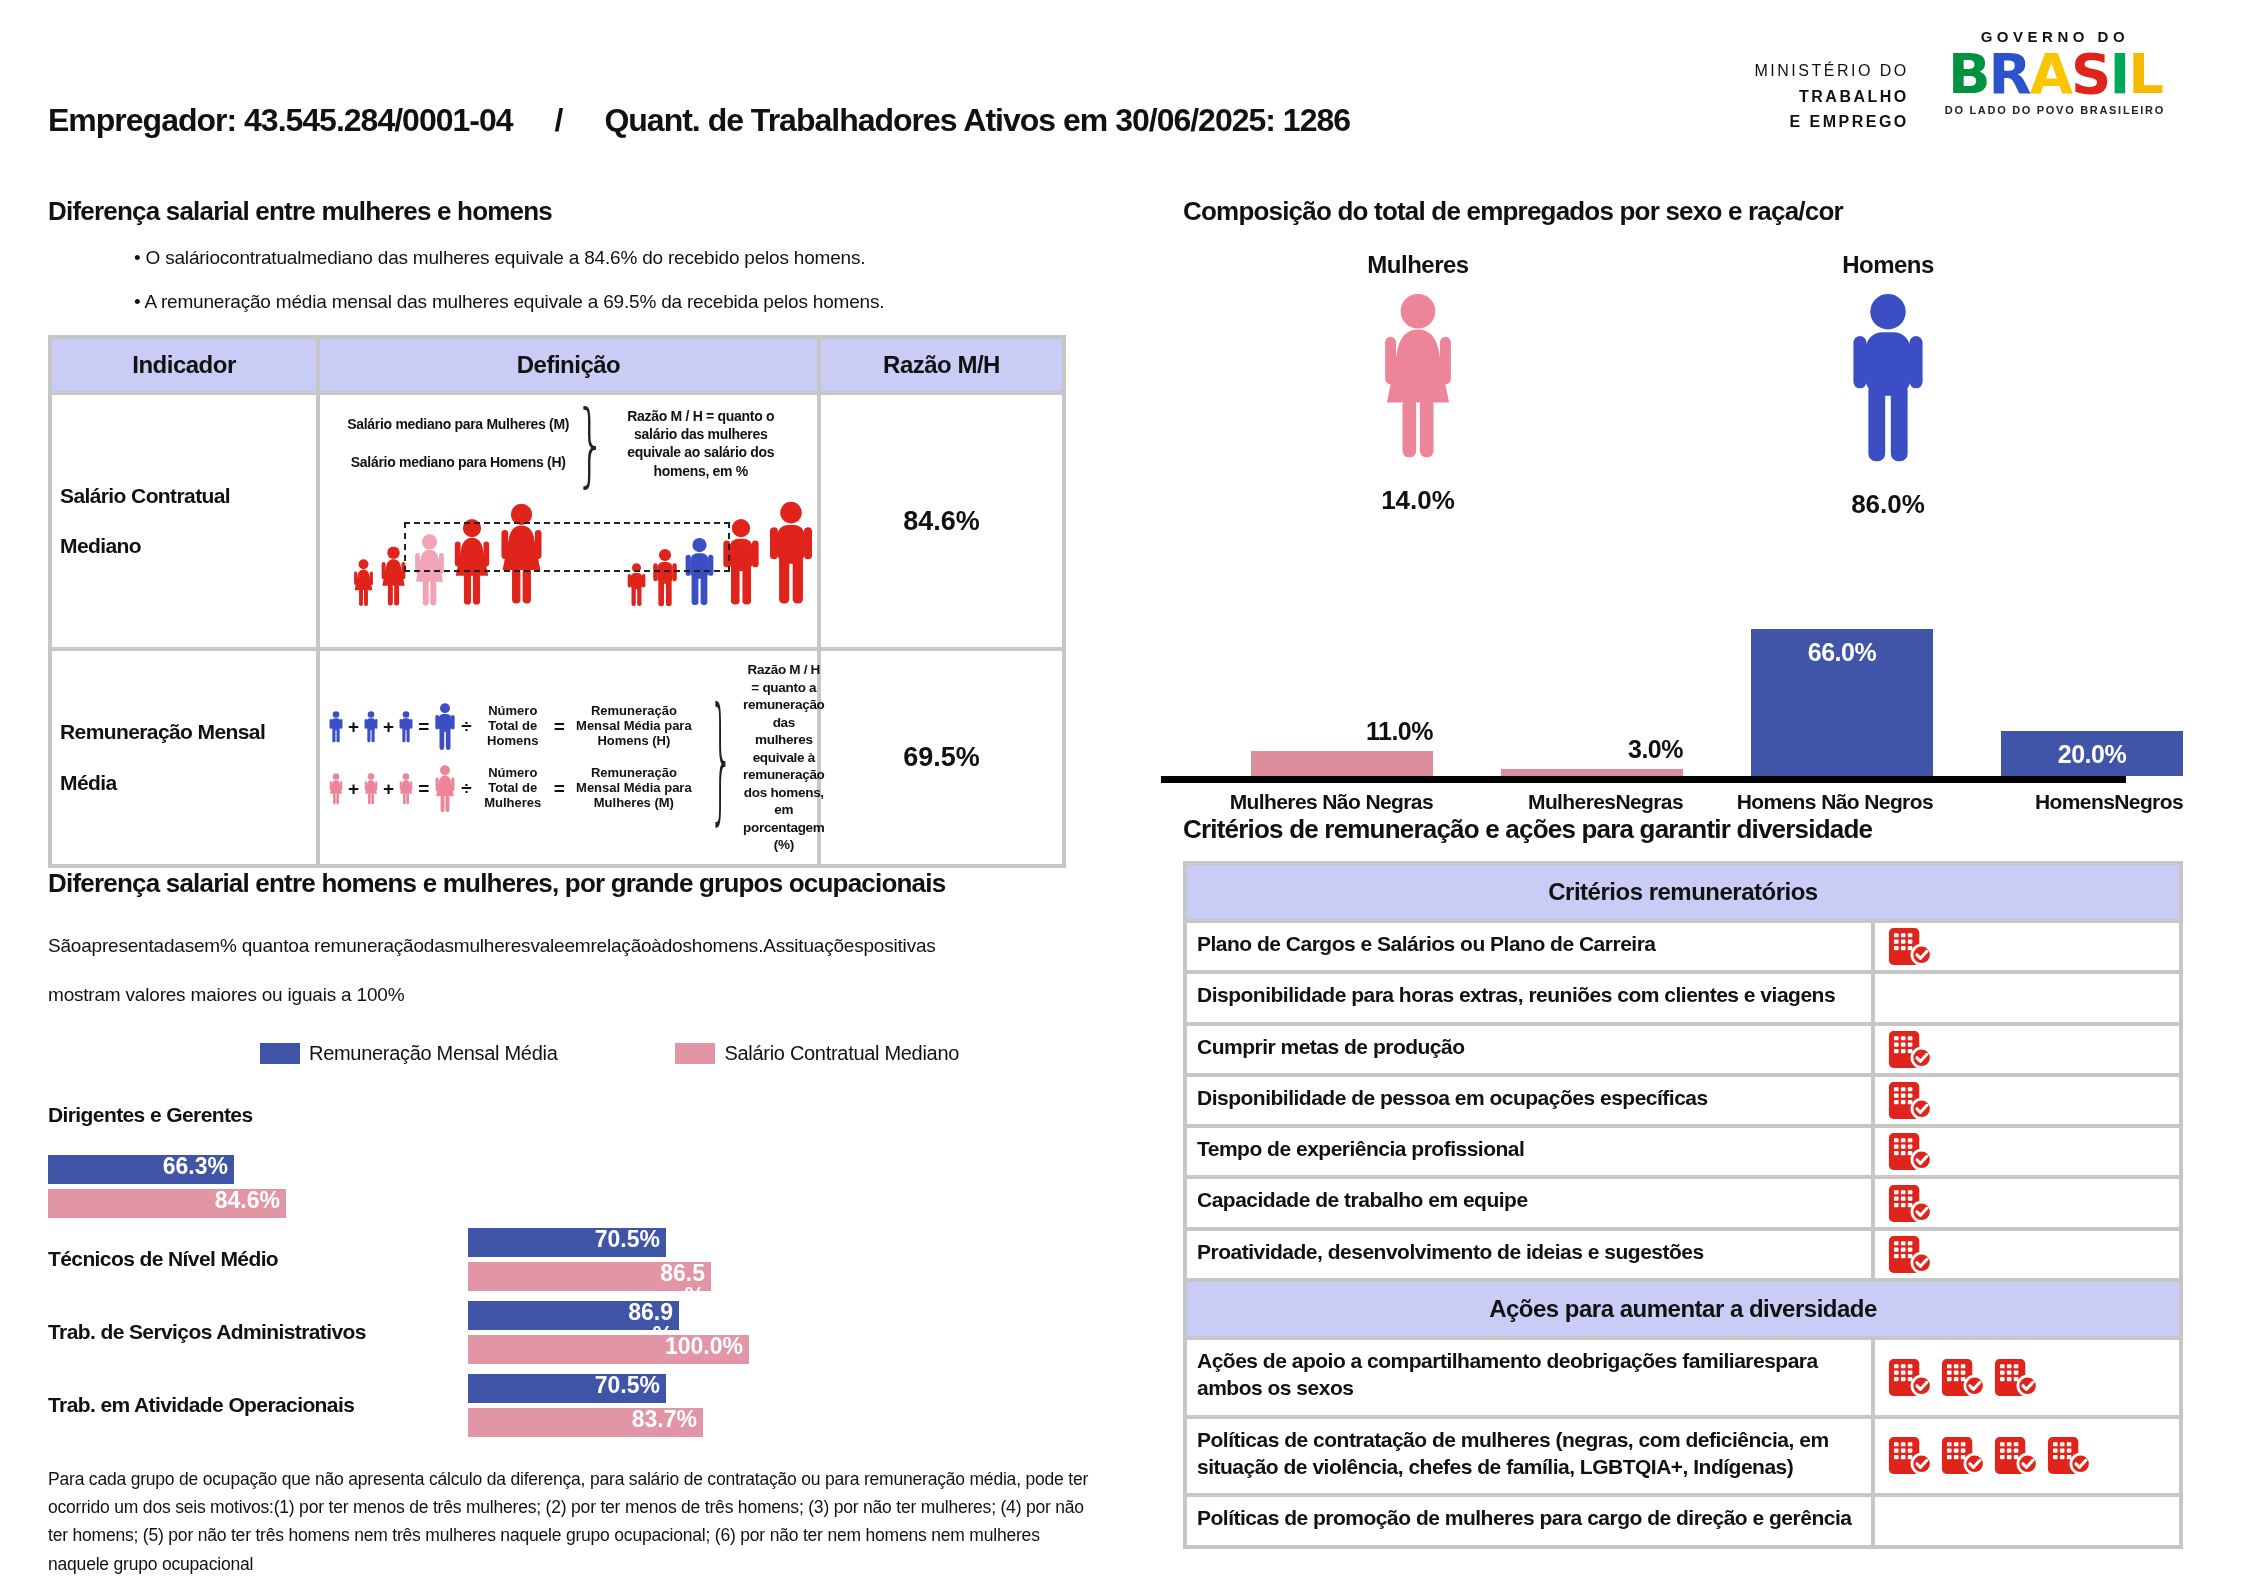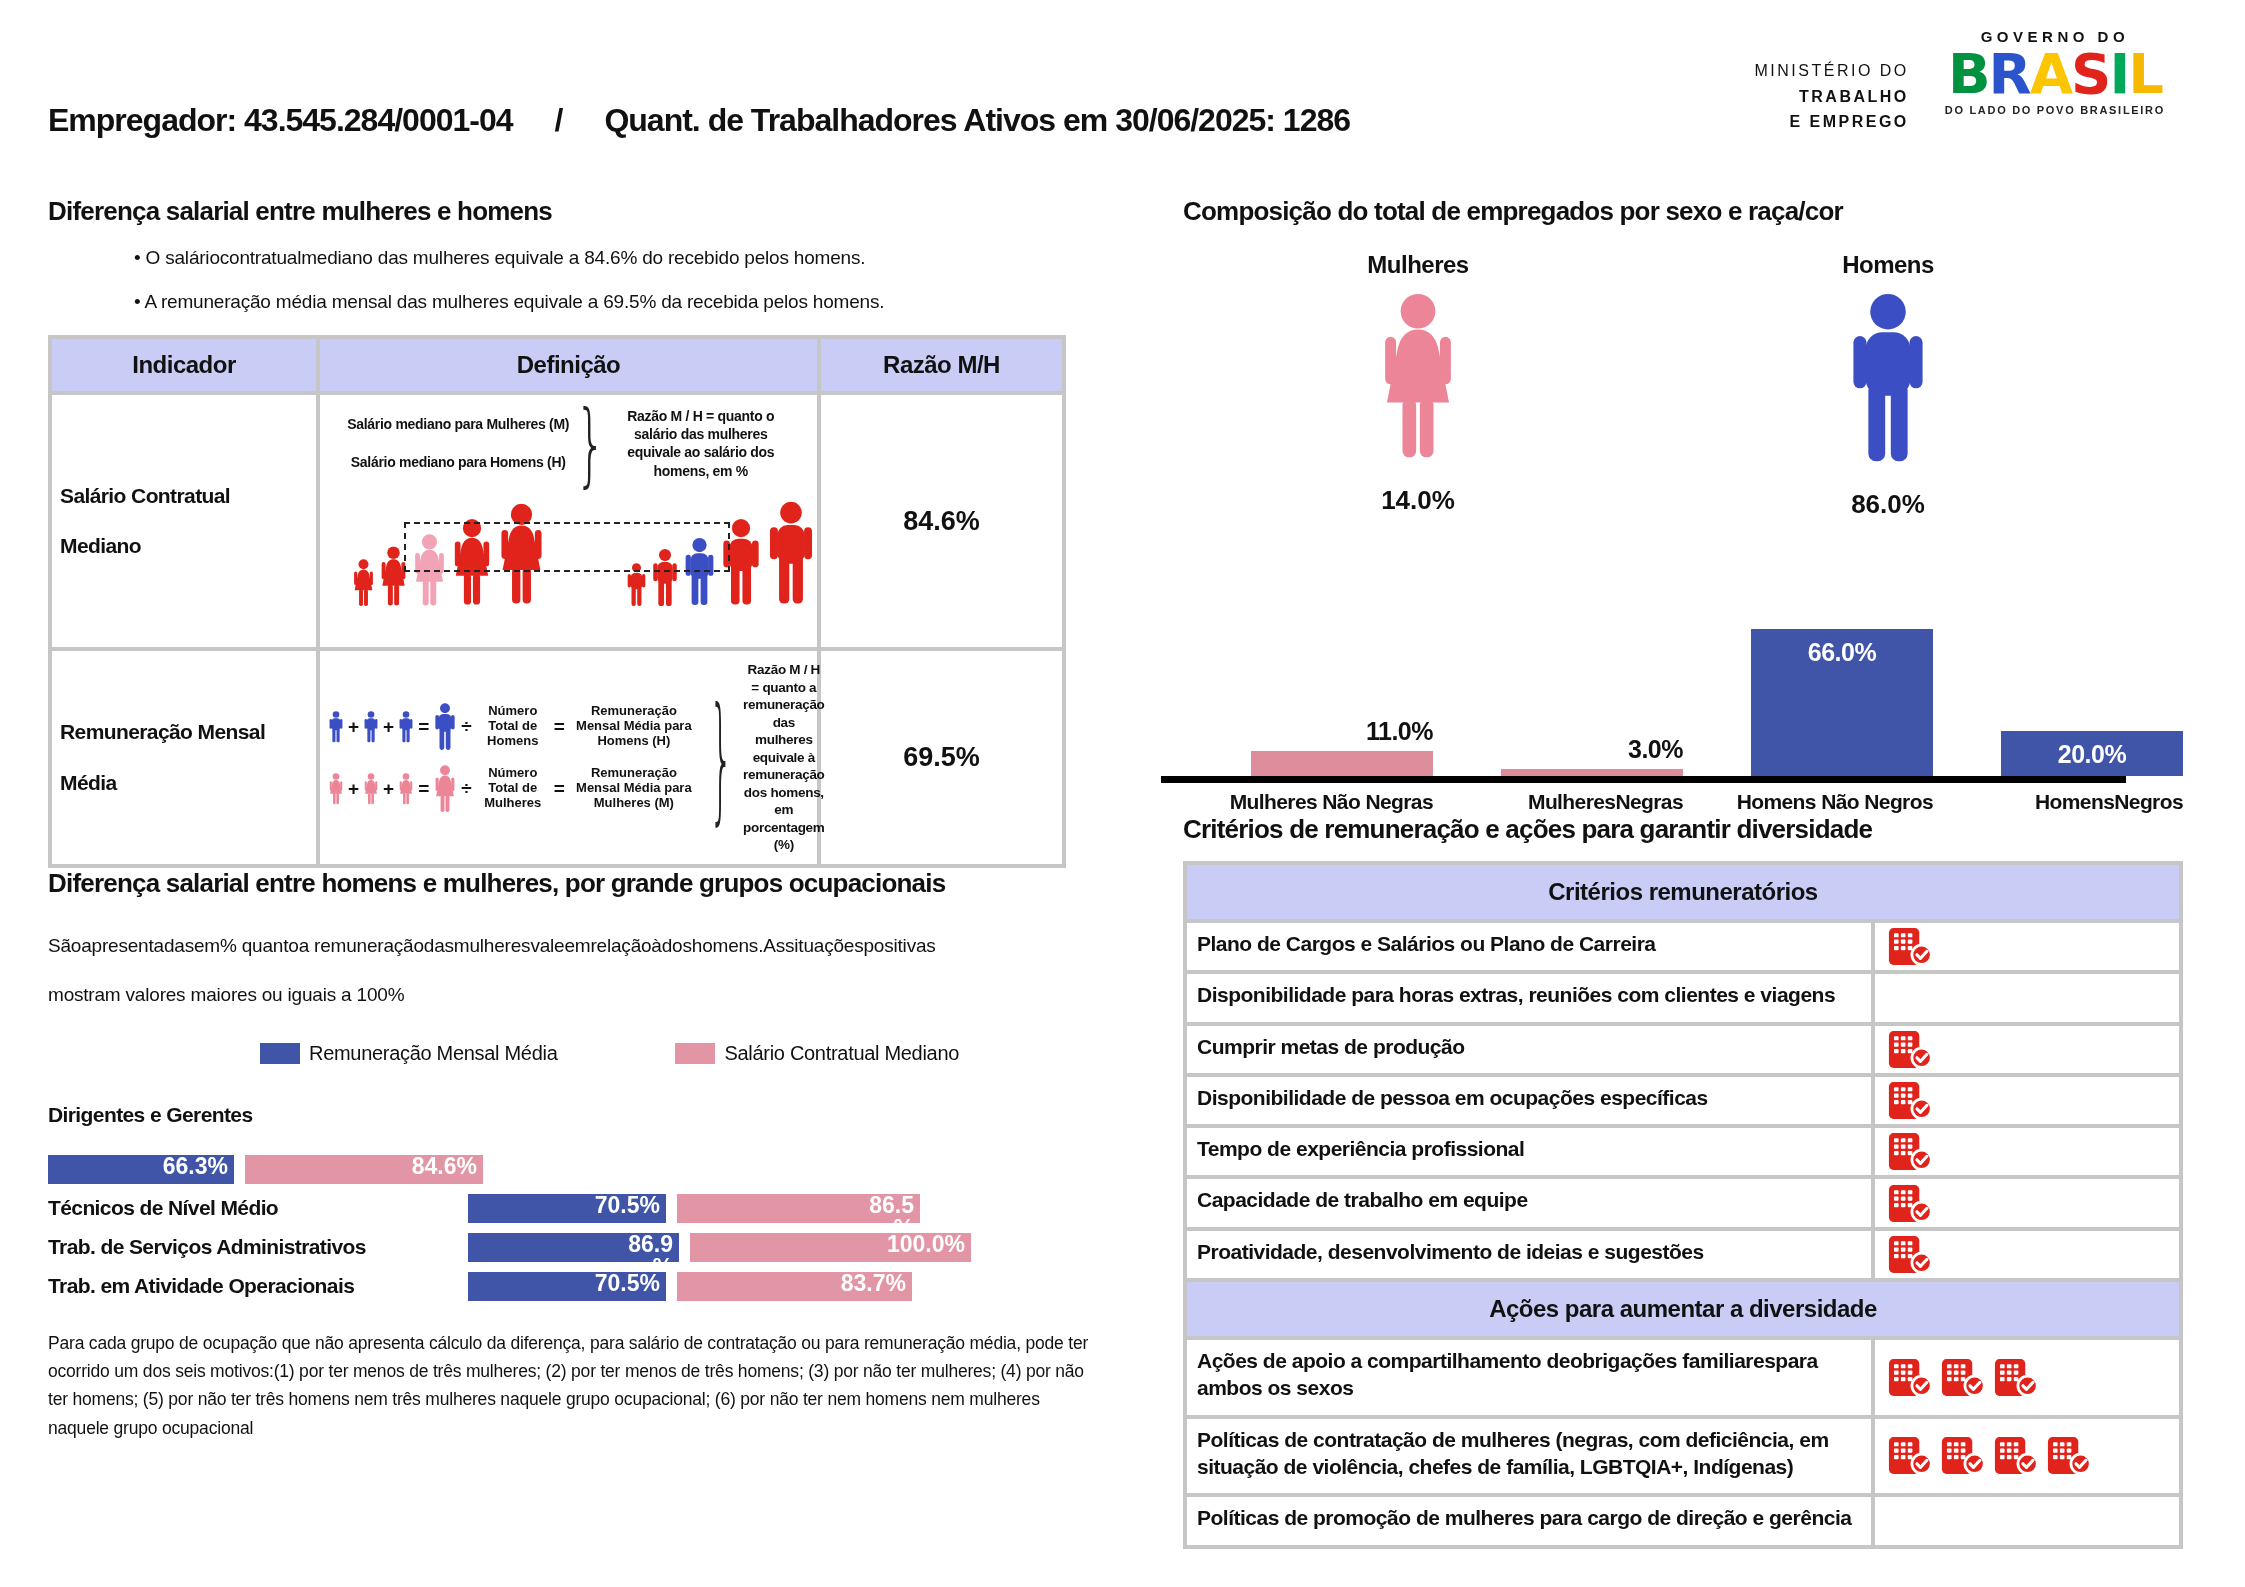--- a/index.html
+++ b/index.html
@@ -55,21 +55,21 @@
   .bottom-title{margin-top:38px}
   .sub{margin-top:22px;font-size:19px;line-height:2.6;letter-spacing:-0.2px}
   .legend{display:flex;gap:118px;margin:22px 0 0 212px;font-size:20px;align-items:center;letter-spacing:-0.3px}
   .leg-item{display:flex;align-items:center;gap:9px}
   .leg-swatch{width:40px;height:21px;display:inline-block}
   .occ-chart{margin-top:34px}
   .occ-row{display:flex;align-items:center;margin-bottom:10px}
   .occ-row.label-only{margin-bottom:24px;min-height:32px}
   .occ-label{width:420px;padding-right:14px;font-size:21px;font-weight:bold;
     letter-spacing:-0.6px;line-height:1.15;box-sizing:border-box}
-  .occ-bars{display:flex;flex-direction:row;gap:11px}
+  .occ-bars{display:flex;flex-direction:column;gap:5px}
   .occ-bar{height:29px;display:flex;justify-content:flex-end;align-items:flex-start;color:#fff;
     font-size:23px;font-weight:bold;padding-right:6px;box-sizing:border-box;white-space:pre-line;
     line-height:1.0;text-align:right;overflow:visible}
   .footnote{margin-top:28px;font-size:17.5px;line-height:1.62;width:1055px;letter-spacing:-0.2px}
   
   .persons{display:flex;margin-top:24px}
   .person-cell{width:47%;text-align:center}
   .plabel{font-size:24px;font-weight:bold;letter-spacing:-0.5px}
   .person-cell svg{margin-top:14px}
   .pval{font-size:26px;font-weight:bold;margin-top:20px}

